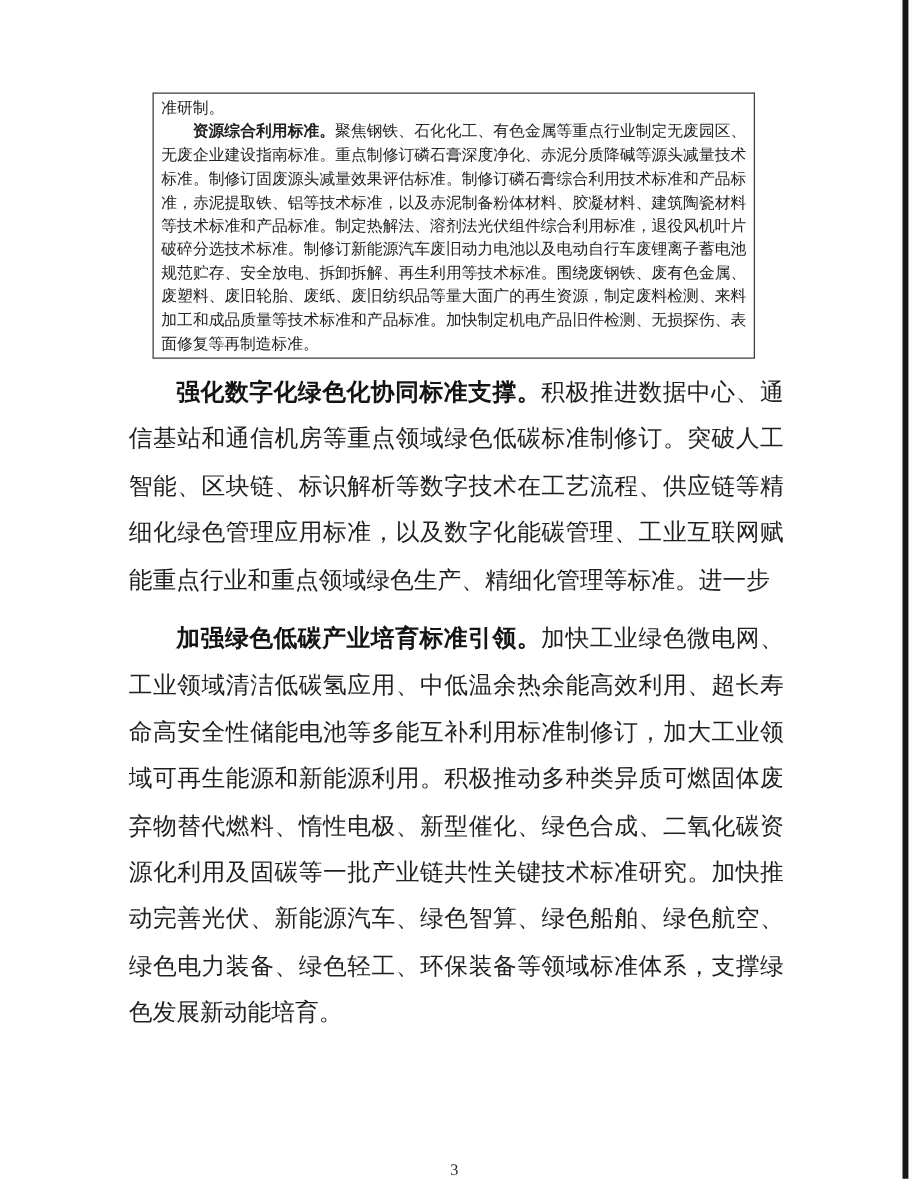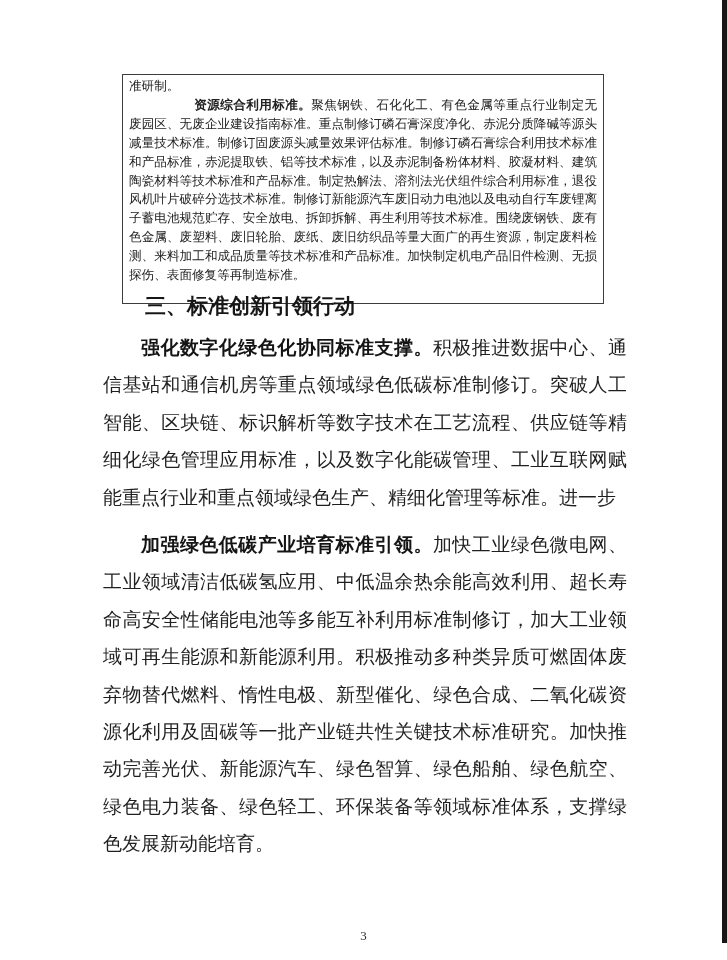--- a/index.html
+++ b/index.html
@@ -19,30 +19,30 @@
     width: 5px;
     height: 943px;
     background: #171717;
   }
   .note-box {
     position: absolute;
     left: 122px;
     top: 74px;
     width: 468px;
     border: 1px solid #3c3c3c;
-    padding: 2px 6px 18px 6px;
+    padding: 2px 6px 1px 6px;
     font-size: 12.6px;
     line-height: 18.9px;
     text-align: justify;
     text-justify: inter-ideograph;
     color: #222222;
   }
   .note-box .carry-line { margin: 0; }
   .note-box .note-para { margin: 0; text-indent: 2em; }
-  .note-box b { font-weight: bold; margin-left: 40px; }
+  .note-box b { font-weight: bold; }
   .content {
     position: absolute;
     left: 103px;
     top: 286px;
     width: 524px;
   }
   .section-heading {
     margin: 6px 0 0 0;
     font-family: "Liberation Sans", sans-serif;
     font-weight: bold;
@@ -79,21 +79,20 @@
   <div class="scan-edge"></div>
 
   <div class="note-box">
     <p class="carry-line">准研制。</p>
     <p class="note-para">
       <b>资源综合利用标准。</b><span>聚焦钢铁、石化化工、有色金属等重点行业制定无废园区、无废企业建设指南标准。重点制修订磷石膏深度净化、赤泥分质降碱等源头减量技术标准。制修订固废源头减量效果评估标准。制修订磷石膏综合利用技术标准和产品标准，赤泥提取铁、铝等技术标准，以及赤泥制备粉体材料、胶凝材料、建筑陶瓷材料等技术标准和产品标准。制定热解法、溶剂法光伏组件综合利用标准，退役风机叶片破碎分选技术标准。制修订新能源汽车废旧动力电池以及电动自行车废锂离子蓄电池规范贮存、安全放电、拆卸拆解、再生利用等技术标准。围绕废钢铁、废有色金属、废塑料、废旧轮胎、废纸、废旧纺织品等量大面广的再生资源，制定废料检测、来料加工和成品质量等技术标准和产品标准。加快制定机电产品旧件检测、无损探伤、表面修复等再制造标准。</span>
     </p>
   </div>
 
   <div class="content">
-    <h2 class="section-heading">三、标准创新引领行动</h2>
 
     <p class="body-para">
       <b>强化数字化绿色化协同标准支撑。</b><span>积极推进数据中心、通信基站和通信机房等重点领域绿色低碳标准制修订。突破人工智能、区块链、标识解析等数字技术在工艺流程、供应链等精细化绿色管理应用标准，以及数字化能碳管理、工业互联网赋能重点行业和重点领域绿色生产、精细化管理等标准。进一步</span>
     </p>
 
     <p class="body-para">
       <b>加强绿色低碳产业培育标准引领。</b><span>加快工业绿色微电网、工业领域清洁低碳氢应用、中低温余热余能高效利用、超长寿命高安全性储能电池等多能互补利用标准制修订，加大工业领域可再生能源和新能源利用。积极推动多种类异质可燃固体废弃物替代燃料、惰性电极、新型催化、绿色合成、二氧化碳资源化利用及固碳等一批产业链共性关键技术标准研究。加快推动完善光伏、新能源汽车、绿色智算、绿色船舶、绿色航空、绿色电力装备、绿色轻工、环保装备等领域标准体系，支撑绿色发展新动能培育。</span>
     </p>
   </div>
 

